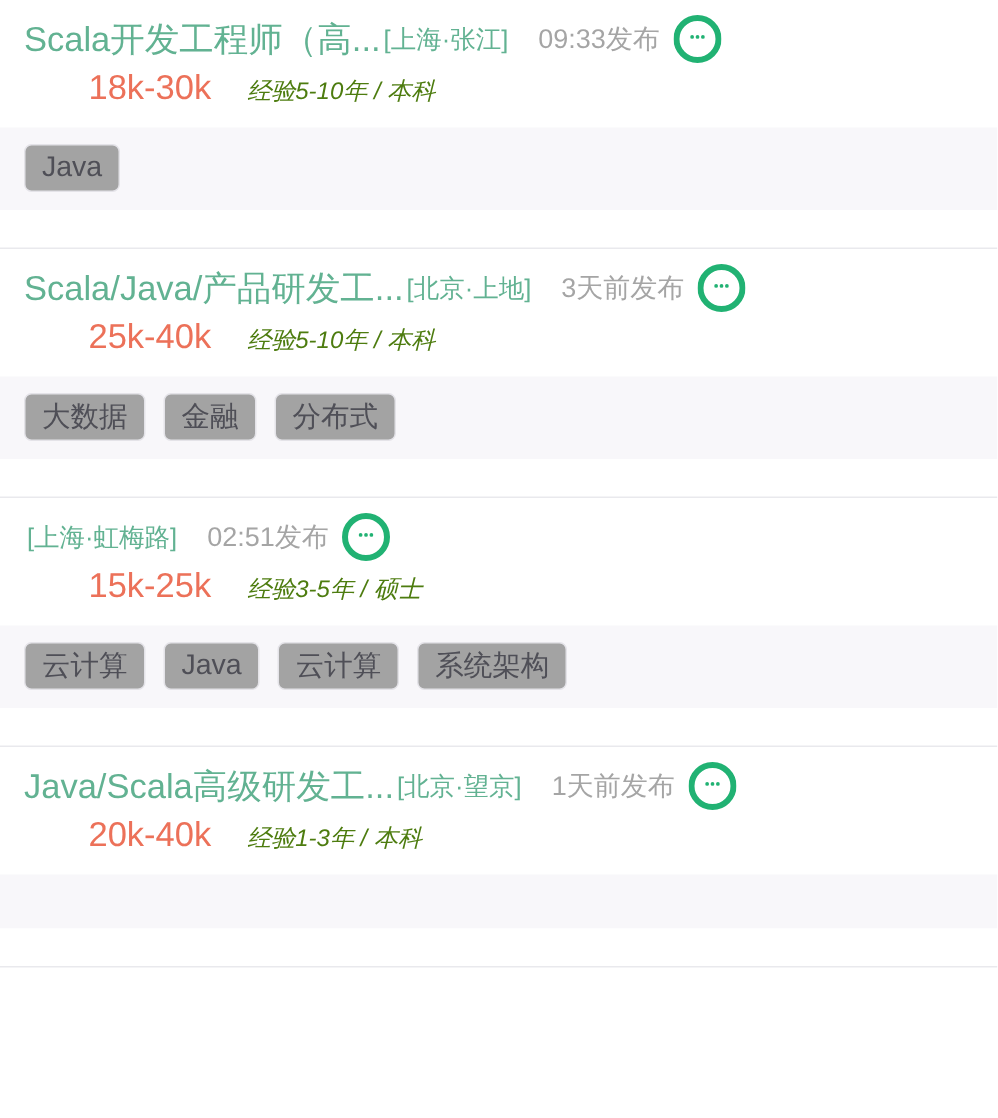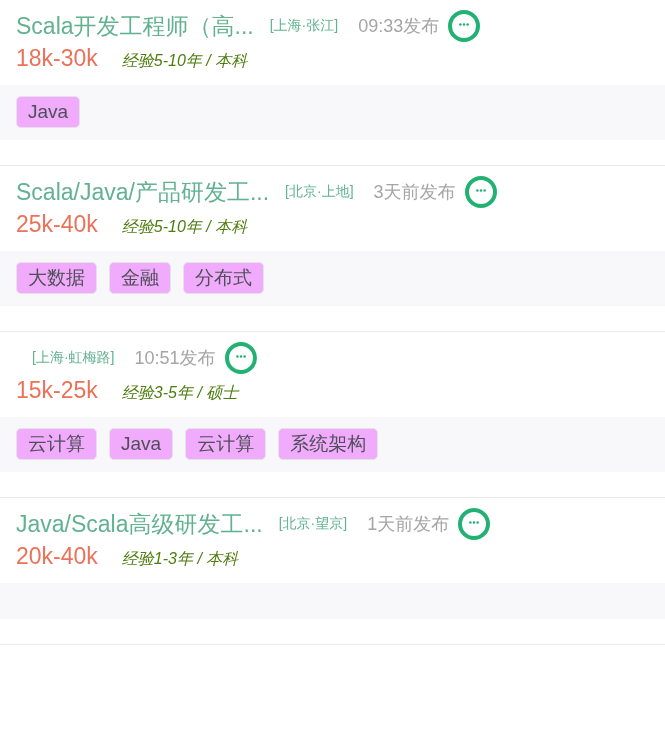--- a/index.html
+++ b/index.html
@@ -41,23 +41,23 @@
     color: #62b292;
     letter-spacing: 0px;
     max-width: 272px;
     overflow: hidden;
     text-overflow: ellipsis;
     white-space: nowrap;
     flex: 0 0 auto;
   }
 
   .job-location {
-    font-size: 14px;
+    font-size: 17px;
     color: #62b292;
-    margin-left: 16px;
+    margin-left: 2px;
     flex: 0 0 auto;
   }
 
   .job-time {
     font-size: 18px;
     color: #a5a5a5;
     margin-left: 20px;
     flex: 0 0 auto;
   }
 
@@ -70,20 +70,21 @@
     line-height: 0;
   }
   .chat-icon svg { display: block; }
 
   .row-bottom {
     display: flex;
     align-items: baseline;
     height: 34px;
     margin-top: 2px;
     white-space: nowrap;
+    margin-left: 43px;
   }
 
   .job-salary {
     font-size: 23px;
     color: #ec7159;
     flex: 0 0 auto;
   }
 
   .job-req {
     font-size: 16px;
@@ -104,21 +105,21 @@
     box-sizing: border-box;
   }
 
   .tag {
     display: inline-flex;
     align-items: center;
     justify-content: center;
     height: 32px;
     padding: 0 11px;
     margin-right: 12px;
-    background: #f0abfc;
+    background: #a3a3a3;
     border: 1px solid #e4e3e8;
     border-radius: 5px;
     font-size: 19px;
     color: #4f4f57;
     box-sizing: border-box;
     white-space: nowrap;
   }
   .tag:last-child { margin-right: 0; }
 
   
@@ -190,21 +191,21 @@
         <span class="tag">分布式</span>
       </div>
     <div class="card-gap"></div>
     <div class="card-divider"></div>
   </div>
 
   <div class="job-card">
     <div class="card-main">
       <div class="row-top">
         <span class="job-location">[上海·虹梅路]</span>
-        <span class="job-time">10:51发布</span>
+        <span class="job-time">02:51发布</span>
         <span class="chat-icon">
           <svg width="32" height="32" viewBox="0 0 32 32" xmlns="http://www.w3.org/2000/svg">
             <circle cx="16" cy="16" r="14" fill="none" stroke="#21b273" stroke-width="4"></circle>
             <path d="M16 7.5c-4.9 0-8.8 3.2-8.8 7.2 0 2.3 1.3 4.3 3.3 5.6v3.6l3.4-2.1c0.7 0.1 1.4 0.2 2.1 0.2 4.9 0 8.8-3.2 8.8-7.3S20.9 7.5 16 7.5z" fill="#ffffff"></path>
             <circle cx="12.4" cy="14.6" r="1.25" fill="#21b273"></circle>
             <circle cx="16" cy="14.6" r="1.25" fill="#21b273"></circle>
             <circle cx="19.6" cy="14.6" r="1.25" fill="#21b273"></circle>
           </svg>
         </span>
       </div>

